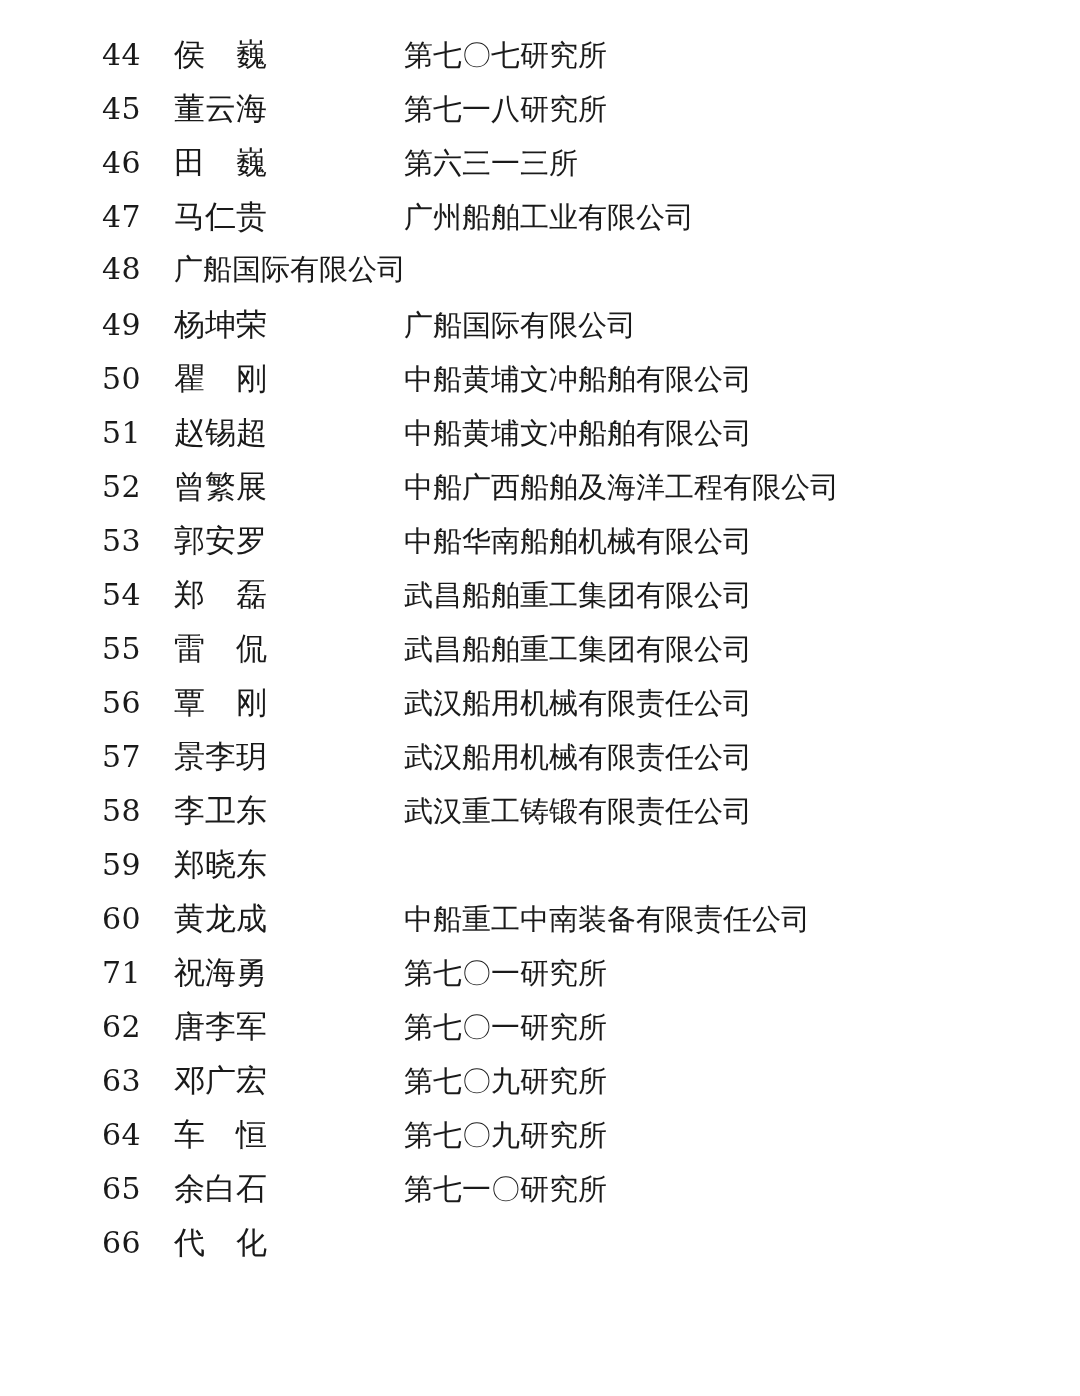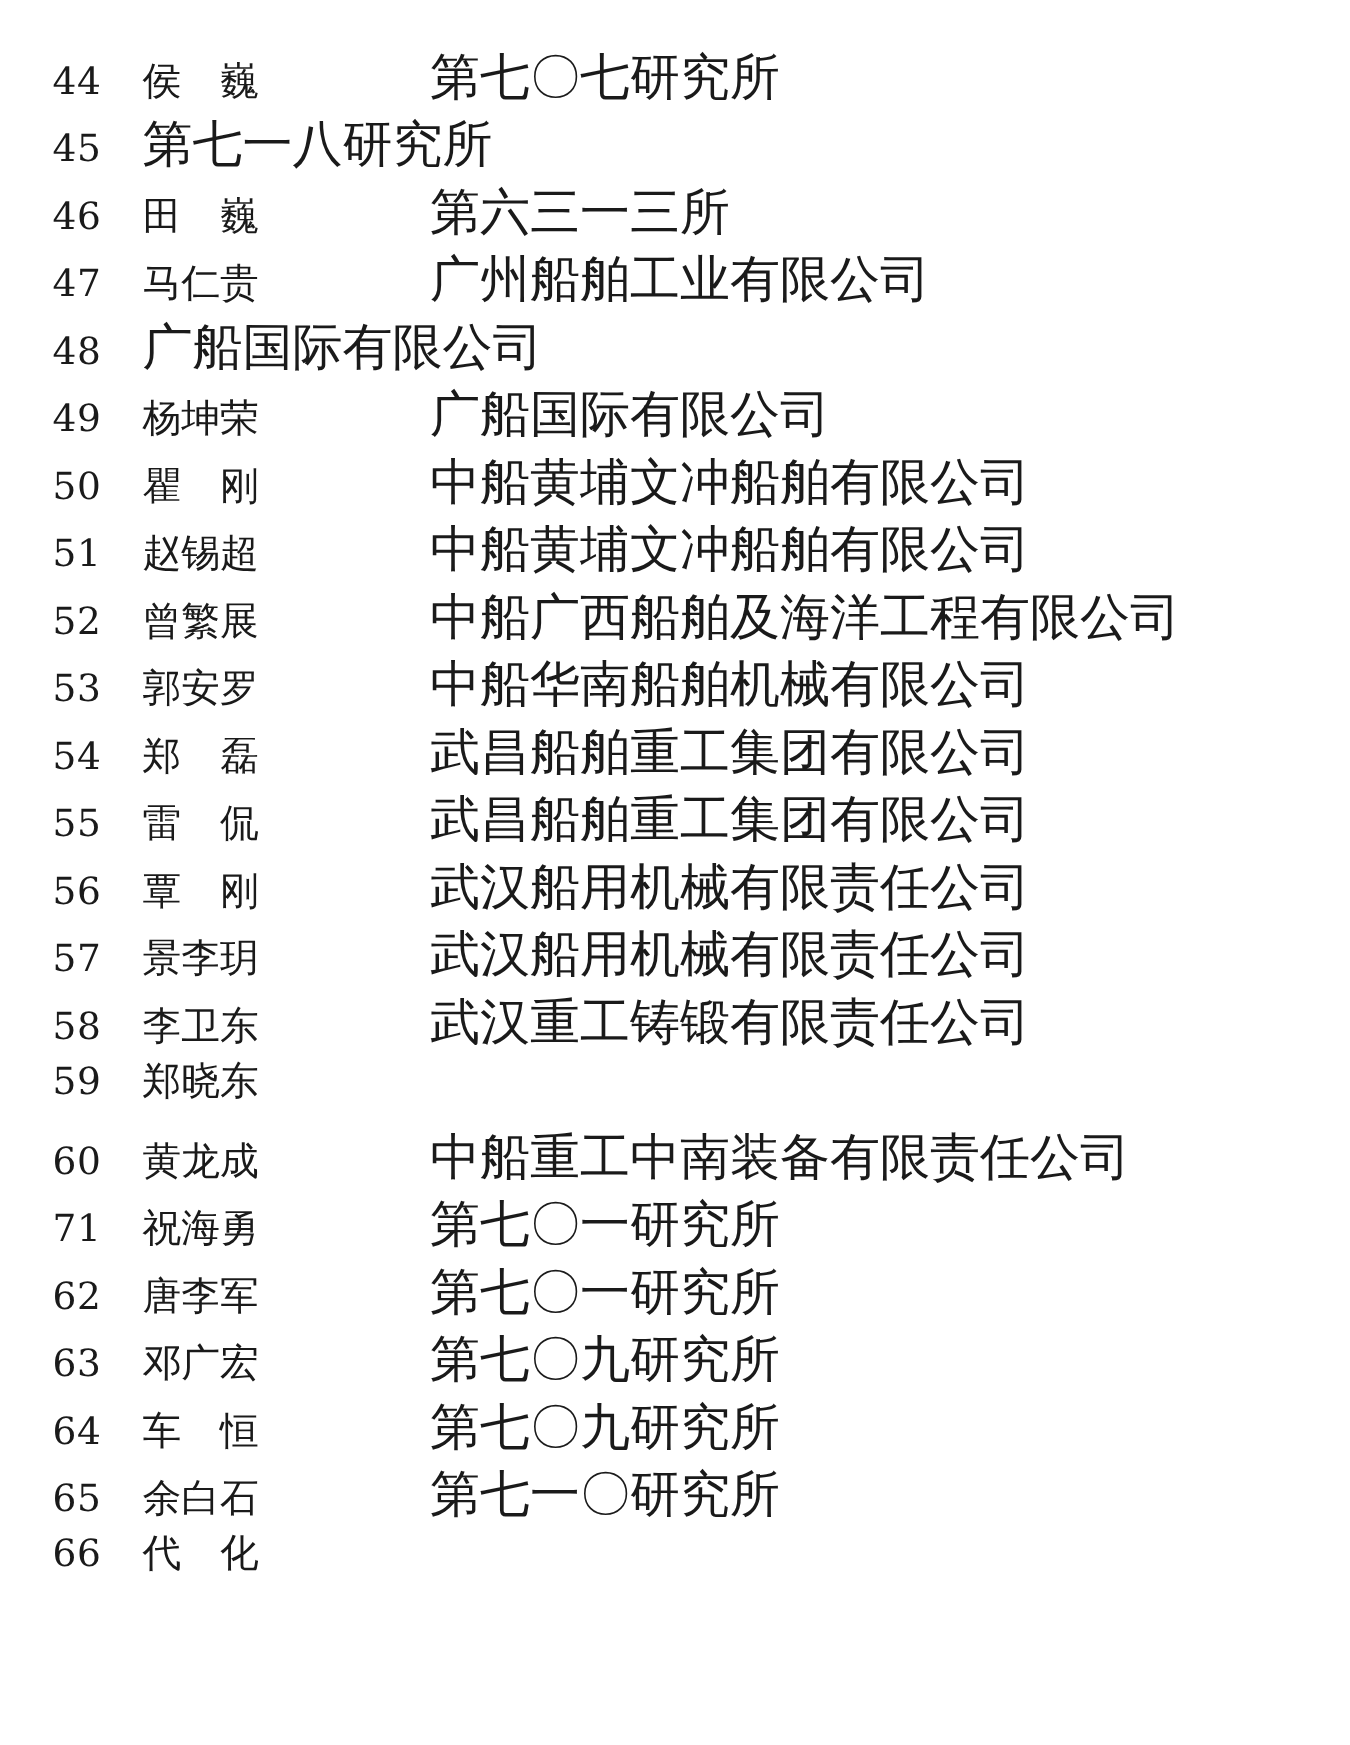--- a/index.html
+++ b/index.html
@@ -11,21 +11,21 @@
     width: 1080px;
     height: 1396px;
     font-family: "DejaVu Serif", "Liberation Serif", serif;
     color: #1a1a1a;
     overflow: hidden;
   }
   .page {
     width: 1080px;
     height: 1396px;
     box-sizing: border-box;
-    padding: 34px 40px 0 42px;
+    padding: 34px 40px 0 102px;
   }
   .list {
     display: block;
   }
   .row {
     display: flex;
     align-items: baseline;
     height: 54px;
   }
   .num {
@@ -38,37 +38,38 @@
   }
   .name {
     width: 230px;
     flex: 0 0 230px;
     font-size: 31px;
     font-family: Liberation Mono, monospace;
     white-space: pre;
   }
   .org {
     flex: 1 1 auto;
-    font-size: 40px;
+    font-size: 29px;
     font-family: Liberation Mono, monospace;
     white-space: pre;
   }
 </style>
 </head>
 <body>
 
 <div class="page">
   <div class="list" id="list">
       <div class="row">
         <span class="num">44</span>
         <span class="name">侯　巍</span>
         <span class="org">第七〇七研究所</span>
       </div>
       <div class="row">
         <span class="num">45</span>
+        <span class="name">董云海</span>
         <span class="org">第七一八研究所</span>
       </div>
       <div class="row">
         <span class="num">46</span>
         <span class="name">田　巍</span>
         <span class="org">第六三一三所</span>
       </div>
       <div class="row">
         <span class="num">47</span>
         <span class="name">马仁贵</span>

